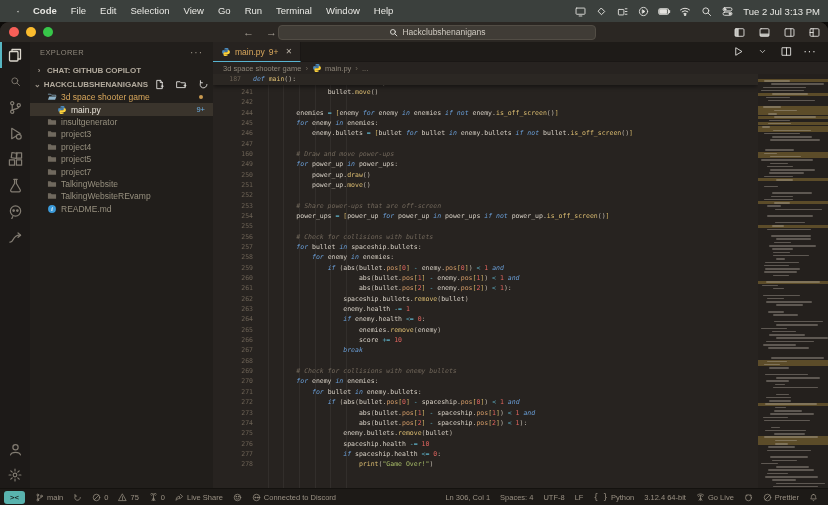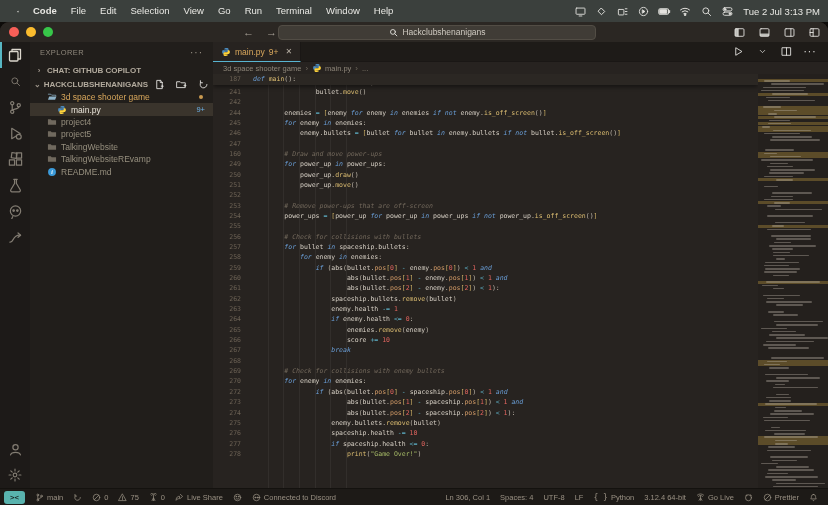--- a/index.html
+++ b/index.html
@@ -61,21 +61,21 @@
   #tab-active{height:20px;display:flex;align-items:center;gap:4px;padding:0 8px;background:#272320;
     border-right:1px solid #1a1715;border-bottom:1.5px solid #58b4d1;color:#d8a75c;font-size:8.5px;}
   #tab-active .close{color:#b6afa4;font-size:8px;margin-left:3px;}
   .tab-actions{margin-left:auto;display:flex;align-items:center;gap:8px;color:#b4ada2;padding-right:10px;}
   #breadcrumb{position:absolute;left:0;top:20px;right:0;height:12px;display:flex;align-items:center;gap:4px;
     padding-left:10px;font-size:7.5px;color:#8d8578;}
   .bc-sep{color:#6e675c;font-size:8px;}
 
   
   #codearea{position:absolute;left:0;top:32px;right:70px;bottom:0;overflow:hidden;}
-  #lines{position:absolute;left:0;top:2.5px;right:0;}
+  #lines{position:absolute;left:12px;top:2.5px;right:0;}
   .line{display:flex;height:10.35px;}
   .num{flex:0 0 40px;text-align:right;padding-right:12px;color:#6b6154;font:6.5px/10.35px "DejaVu Sans Mono",monospace;}
   .txt{white-space:pre;font:6.5px/10.35px "DejaVu Sans Mono",monospace;color:#d6cfc4;}
   #guides{position:absolute;left:40px;top:0;bottom:0;width:105px;
     background:repeating-linear-gradient(to right,transparent 0 14.66px,rgba(255,255,255,.05) 14.66px 15.66px);}
   #sticky{position:absolute;left:0;top:0;right:0;height:10.8px;background:#2b2723;
     box-shadow:0 2px 4px rgba(0,0,0,.45);display:flex;}
   .t-k{color:#6a9fd8;font-style:italic;}
   .t-v{color:#d6cfc4;}
   .t-f{color:#dcbd71;}
@@ -355,29 +355,53 @@
               </span>
               <span>main.py</span>
               <span class="tree-badge badge-blue">9+</span>
             </div>
             <div class="tree-row ">
               <span class="t-ic">
                 <svg width="10" height="10" viewBox="0 0 16 16" fill="#70695e">
                   <path d="M1.5 3.5h4.5l1.5 1.6h7v7.4h-13z"></path>
                 </svg>
               </span>
-              <span>project4</span>
+              <span>insultgenerator</span>
             </div>
             <div class="tree-row ">
               <span class="t-ic">
                 <svg width="10" height="10" viewBox="0 0 16 16" fill="#70695e">
                   <path d="M1.5 3.5h4.5l1.5 1.6h7v7.4h-13z"></path>
                 </svg>
               </span>
+              <span>project3</span>
+            </div>
+            <div class="tree-row ">
+              <span class="t-ic">
+                <svg width="10" height="10" viewBox="0 0 16 16" fill="#70695e">
+                  <path d="M1.5 3.5h4.5l1.5 1.6h7v7.4h-13z"></path>
+                </svg>
+              </span>
+              <span>project4</span>
+            </div>
+            <div class="tree-row ">
+              <span class="t-ic">
+                <svg width="10" height="10" viewBox="0 0 16 16" fill="#70695e">
+                  <path d="M1.5 3.5h4.5l1.5 1.6h7v7.4h-13z"></path>
+                </svg>
+              </span>
               <span>project5</span>
+            </div>
+            <div class="tree-row ">
+              <span class="t-ic">
+                <svg width="10" height="10" viewBox="0 0 16 16" fill="#70695e">
+                  <path d="M1.5 3.5h4.5l1.5 1.6h7v7.4h-13z"></path>
+                </svg>
+              </span>
+              <span>project7</span>
             </div>
             <div class="tree-row ">
               <span class="t-ic">
                 <svg width="10" height="10" viewBox="0 0 16 16" fill="#70695e">
                   <path d="M1.5 3.5h4.5l1.5 1.6h7v7.4h-13z"></path>
                 </svg>
               </span>
               <span>TalkingWebsite</span>
             </div>
             <div class="tree-row ">
@@ -502,21 +526,21 @@
             <div class="line">
               <span class="num">251</span>
               <span class="txt"><span class="t-v">            </span><span class="t-v">power_up</span><span class="t-p">.</span><span class="t-f">move</span><span class="t-p">()</span></span>
             </div>
             <div class="line">
               <span class="num">252</span>
               <span class="txt"><span class="t-v"></span></span>
             </div>
             <div class="line">
               <span class="num">253</span>
-              <span class="txt"><span class="t-v">        </span><span class="t-c"># Remove power-ups that are off-screen</span></span>
+              <span class="txt"><span class="t-v">        </span><span class="t-c"># Share power-ups that are off-screen</span></span>
             </div>
             <div class="line">
               <span class="num">254</span>
               <span class="txt"><span class="t-v">        </span><span class="t-v">power_ups </span><span class="t-o">= </span><span class="t-b">[</span><span class="t-v">power_up </span><span class="t-k">for </span><span class="t-v">power_up </span><span class="t-k">in </span><span class="t-v">power_ups </span><span class="t-k">if </span><span class="t-k">not </span><span class="t-v">power_up</span><span class="t-p">.</span><span class="t-f">is_off_screen</span><span class="t-p">()</span><span class="t-b">]</span></span>
             </div>
             <div class="line">
               <span class="num">255</span>
               <span class="txt"><span class="t-v"></span></span>
             </div>
             <div class="line">
@@ -571,20 +595,24 @@
               <span class="num">268</span>
               <span class="txt"><span class="t-v"></span></span>
             </div>
             <div class="line">
               <span class="num">269</span>
               <span class="txt"><span class="t-v">        </span><span class="t-c"># Check for collisions with enemy bullets</span></span>
             </div>
             <div class="line">
               <span class="num">270</span>
               <span class="txt"><span class="t-v">        </span><span class="t-k">for </span><span class="t-v">enemy </span><span class="t-k">in </span><span class="t-v">enemies</span><span class="t-p">:</span></span>
+            </div>
+            <div class="line">
+              <span class="num">271</span>
+              <span class="txt"><span class="t-v">            </span><span class="t-k">for </span><span class="t-v">bullet </span><span class="t-k">in </span><span class="t-v">enemy</span><span class="t-p">.</span><span class="t-v">bullets</span><span class="t-p">:</span></span>
             </div>
             <div class="line">
               <span class="num">272</span>
               <span class="txt"><span class="t-v">                </span><span class="t-k">if </span><span class="t-p">(</span><span class="t-v">abs</span><span class="t-p">(</span><span class="t-v">bullet</span><span class="t-p">.</span><span class="t-pr">pos</span><span class="t-b">[</span><span class="t-n">0</span><span class="t-b">]</span><span class="t-o"> - </span><span class="t-v">spaceship</span><span class="t-p">.</span><span class="t-pr">pos</span><span class="t-b">[</span><span class="t-n">0</span><span class="t-b">]</span><span class="t-p">)</span><span class="t-o"> &lt; </span><span class="t-n">1</span><span class="t-k"> and</span></span>
             </div>
             <div class="line">
               <span class="num">273</span>
               <span class="txt"><span class="t-v">                        </span><span class="t-v">abs</span><span class="t-p">(</span><span class="t-v">bullet</span><span class="t-p">.</span><span class="t-pr">pos</span><span class="t-b">[</span><span class="t-n">1</span><span class="t-b">]</span><span class="t-o"> - </span><span class="t-v">spaceship</span><span class="t-p">.</span><span class="t-pr">pos</span><span class="t-b">[</span><span class="t-n">1</span><span class="t-b">]</span><span class="t-p">)</span><span class="t-o"> &lt; </span><span class="t-n">1</span><span class="t-k"> and</span></span>
             </div>
             <div class="line">

